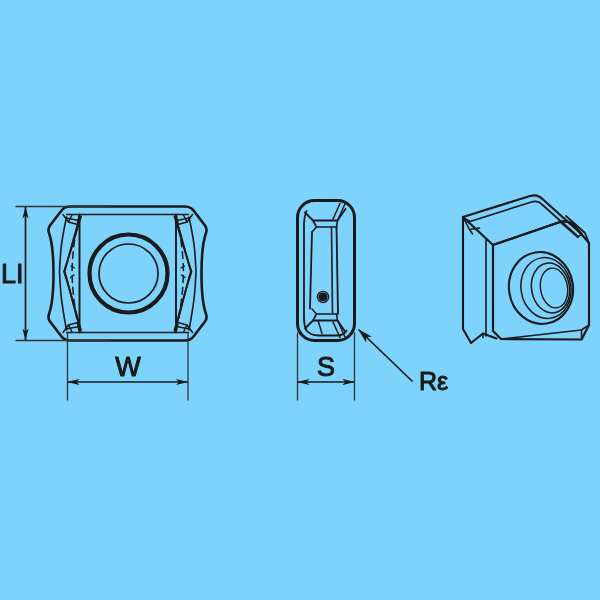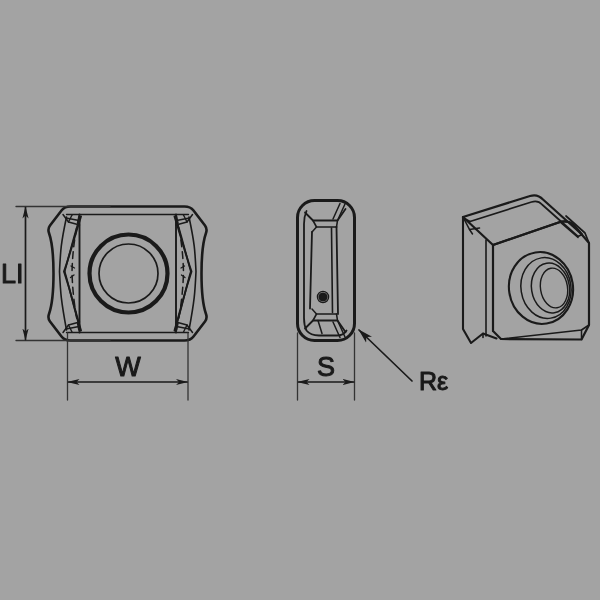--- a/index.html
+++ b/index.html
@@ -1,21 +1,21 @@
 <!DOCTYPE html>
 <html><head>
 <meta charset="utf-8">
 <title>Insert Dimension Drawing</title>
 <style>
   html,body{margin:0;padding:0;background:#ffffff;}
   body{
     font-family:"Liberation Sans", sans-serif;
     width:600px;height:600px;overflow:hidden;position:relative;
   }
-  #stage{position:relative;width:600px;height:600px;background:#a3a3a3;}
+  #stage{position:relative;width:600px;height:600px;background:#7dd3fc;}
   svg#drawing{position:absolute;left:0;top:0;width:600px;height:600px;display:block;}
   .dimlabel{
     font-family:"Liberation Sans", sans-serif;
     font-size:27px;
     fill:#1a1a1a;
     font-weight:400;
   }
   .dimlabel.small{font-size:25px;}
 </style>
 </head>

